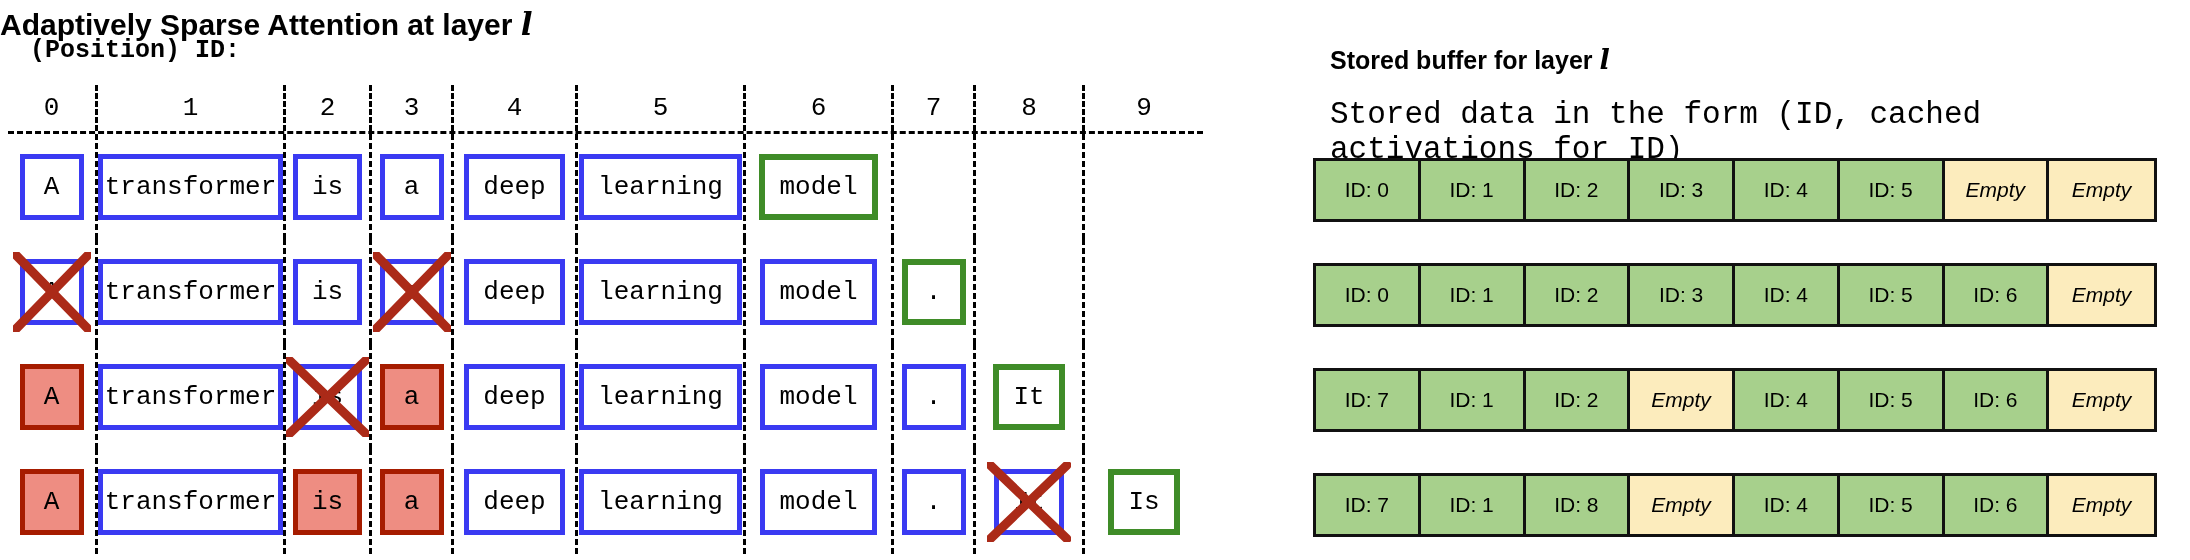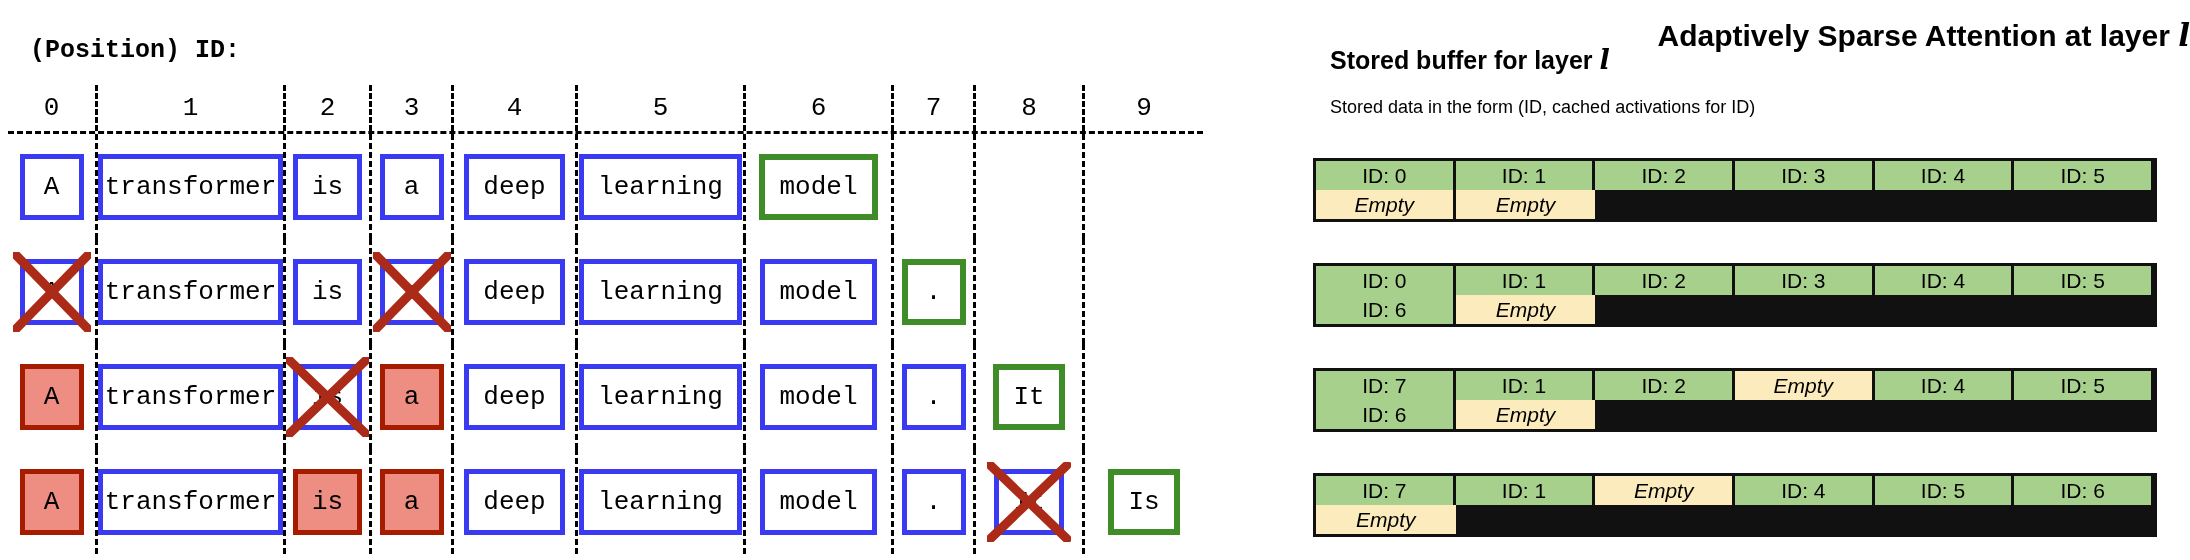--- a/index.html
+++ b/index.html
@@ -1,41 +1,41 @@
 <!DOCTYPE html>
 <html style="--blue: #3a3af2; --green: #3f8c28; --red-border: #a61c00; --red-fill: #ee8d82; --x-color: #ab2a18; --buffer-green: #a7d08c; --buffer-yellow: #fcecbd;"><head>
 <meta charset="utf-8">
 <style>
   html,body{margin:0;padding:0;background:#ffffff;}
   body{width:2190px;height:560px;position:relative;font-family:"Liberation Sans",sans-serif;color:#000;overflow:hidden;}
 
-  .fig-title{position:absolute;left:0;right:0;top:17px;text-align:right;font-size:30px;font-weight:bold;}
+  .fig-title{position:absolute;left:0;right:0;top:6px;text-align:left;font-size:30px;font-weight:bold;}
   .math-l{font-family:"DejaVu Serif",serif;font-style:italic;font-weight:bold;font-size:31px;}
 
   
   .seq-panel{position:absolute;left:8px;top:30px;width:1195px;height:526px;font-family:Liberation Mono, monospace;}
   .id-label{position:absolute;left:22px;top:6px;font-size:25px;font-weight:bold;}
   .ruler{position:absolute;left:0;top:55px;width:1195px;height:46px;display:flex;border-bottom:3px dashed #000;box-sizing:content-box;}
   .ruler-cell{box-sizing:border-box;display:flex;align-items:center;justify-content:center;font-size:26px;}
   .dashed-r{border-right:3px dashed #000;}
   .rows{position:absolute;left:0;top:104px;width:1195px;}
   .token-row{display:flex;height:105px;}
   .tok-cell{box-sizing:border-box;display:flex;align-items:center;justify-content:center;height:100%;}
   .tok{position:relative;box-sizing:border-box;height:66px;min-width:64px;padding:0 14px;display:flex;align-items:center;justify-content:center;font-size:26px;background:#fff;border:5px solid var(--blue);}
   .tok.new{border:6px solid var(--green);}
   .tok.evicted{border:5px solid var(--red-border);background:var(--red-fill);}
   .cross{position:absolute;left:-12px;top:-12px;width:calc(100% + 24px);height:calc(100% + 24px);pointer-events:none;}
   .cross line{stroke:var(--x-color);stroke-width:9px;stroke-linecap:round;vector-effect:non-scaling-stroke;}
 
   
   .mem-title{position:absolute;left:1330px;top:44px;font-size:25px;font-weight:bold;}
   .mem-title .math-l{font-size:27px;}
-  .mem-sub{position:absolute;left:1330px;top:97px;font-size:18px;font-weight:normal;}
+  .mem-sub{position:absolute;left:1330px;top:97px;font-size:31px;font-weight:normal;font-family:Liberation Mono, monospace;}
   .buffers{position:absolute;left:1313px;top:158px;width:844px;}
-  .buf-row{display:grid;grid-template-columns:repeat(6,1fr);height:64px;border:3px solid #111;box-sizing:border-box;margin-bottom:41px;background:#111;}
+  .buf-row{display:grid;grid-template-columns:repeat(8,1fr);height:64px;border:3px solid #111;box-sizing:border-box;margin-bottom:41px;background:#111;}
   .buf-cell{display:flex;align-items:center;justify-content:center;font-size:21px;border-right:3px solid #111;box-sizing:border-box;}
   .buf-cell:last-child{border-right:none;}
   .buf-cell.filled{background:var(--buffer-green);}
   .buf-cell.empty{background:var(--buffer-yellow);font-style:italic;}
 </style>
 </head>
 <body>
 
 <div class="fig-title"><span>Adaptively Sparse Attention at layer</span>&nbsp;<span class="math-l">l</span></div>
 
@@ -286,19 +286,20 @@
       <div class="buf-cell filled">ID: 2</div>
       <div class="buf-cell empty">Empty</div>
       <div class="buf-cell filled">ID: 4</div>
       <div class="buf-cell filled">ID: 5</div>
       <div class="buf-cell filled">ID: 6</div>
       <div class="buf-cell empty">Empty</div>
     </div>
     <div class="buf-row">
       <div class="buf-cell filled">ID: 7</div>
       <div class="buf-cell filled">ID: 1</div>
+      <div class="buf-cell filled">ID: 8</div>
       <div class="buf-cell empty">Empty</div>
       <div class="buf-cell filled">ID: 4</div>
       <div class="buf-cell filled">ID: 5</div>
       <div class="buf-cell filled">ID: 6</div>
       <div class="buf-cell empty">Empty</div>
     </div>
   </div>
 
 </body></html>

